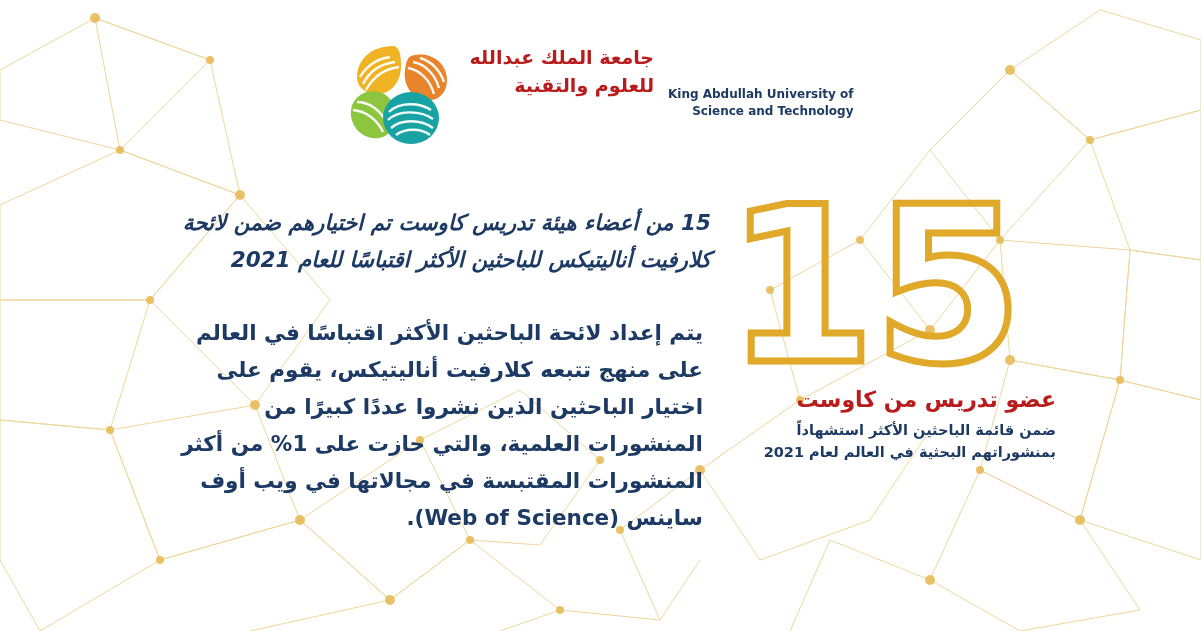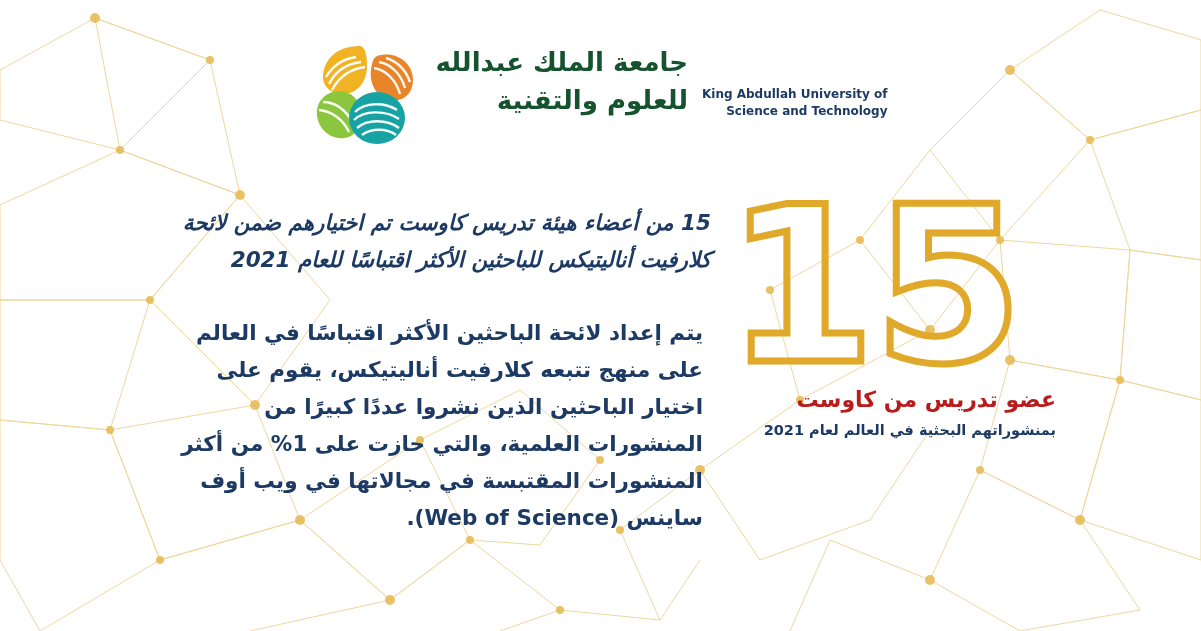--- a/index.html
+++ b/index.html
@@ -41,22 +41,22 @@
   #logo-mark {
     width: 108px;
     height: 108px;
     position: relative;
     flex: 0 0 auto;
     margin-top: 2px;
   }
   #logo-text-ar {
     direction: rtl;
     text-align: right;
-    color: #14532d;
-    font-size: 26px;
+    color: #b91c1c;
+    font-size: 19px;
     line-height: 1.45;
     font-weight: 600;
     margin-top: 6px;
     white-space: nowrap;
   }
   #logo-text-en {
     direction: ltr;
     text-align: right;
     color: #1c3a63;
     font-size: 12px;
@@ -247,16 +247,17 @@
   </div>
 
   <div id="copy-col">
     <p id="headline">15 من أعضاء هيئة تدريس كاوست تم اختيارهم ضمن لائحة كلارفيت أناليتيكس للباحثين الأكثر اقتباسًا للعام 2021</p>
     <p id="body-para">يتم إعداد لائحة الباحثين الأكثر اقتباسًا في العالم على منهج تتبعه كلارفيت أناليتيكس، يقوم على اختيار الباحثين الذين نشروا عددًا كبيرًا من المنشورات العلمية، والتي حازت على 1% من أكثر المنشورات المقتبسة في مجالاتها في ويب أوف ساينس (Web of Science).</p>
   </div>
 
   <div id="stat-col">
     <div id="big-number">15</div>
     <div id="stat-title">عضو تدريس من كاوست</div>
+    <p class="stat-sub">ضمن قائمة الباحثين الأكثر استشهاداً</p>
     <p class="stat-sub">بمنشوراتهم البحثية في العالم لعام 2021</p>
   </div>
 
 </div>
 
 </body></html>

